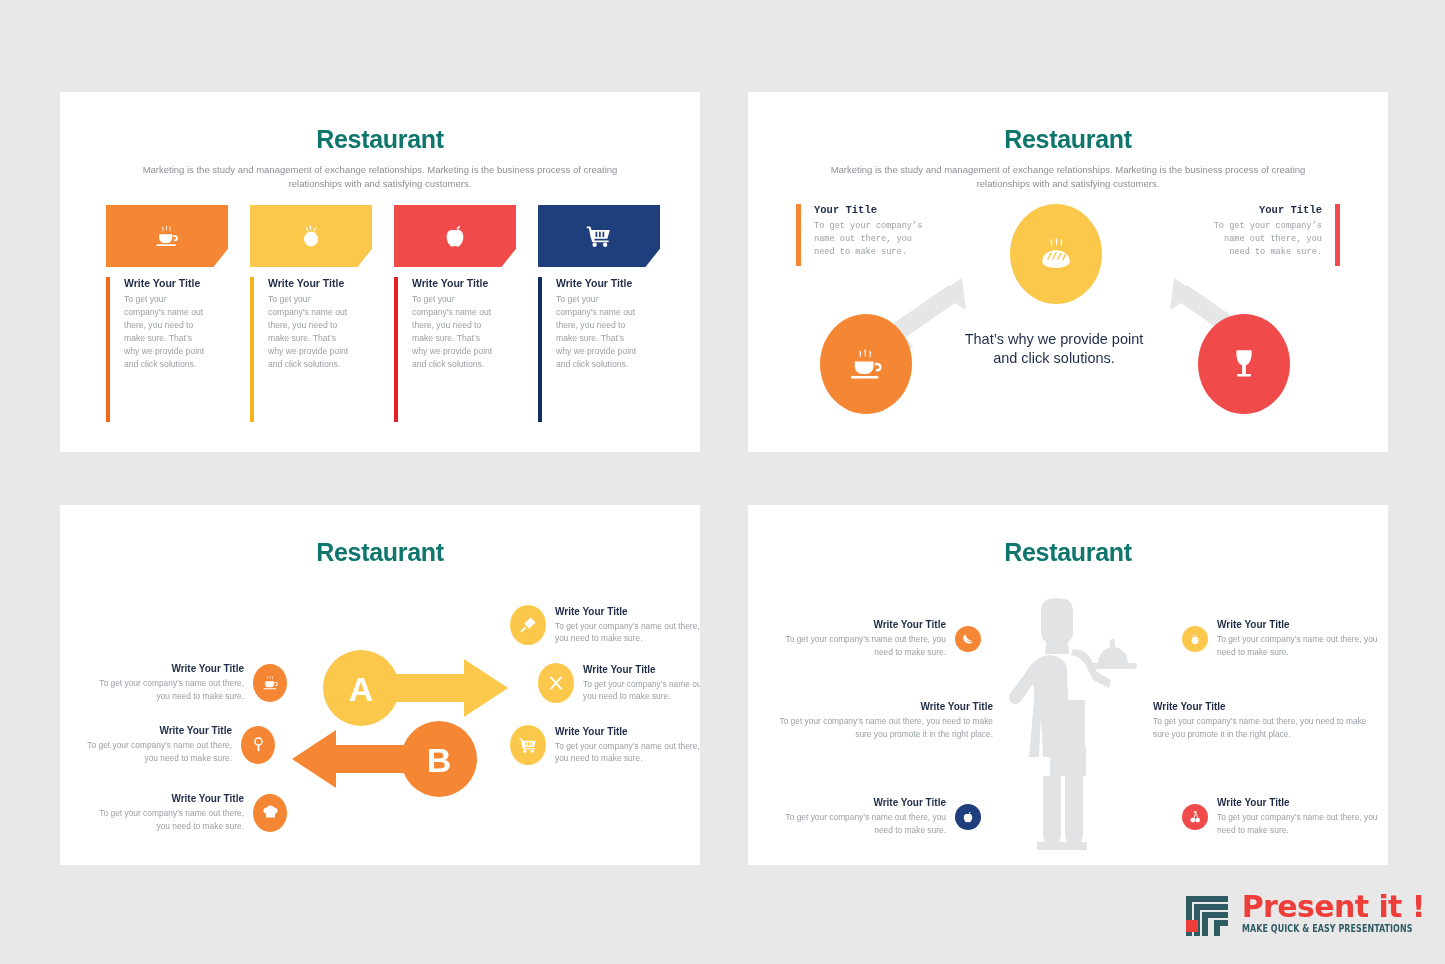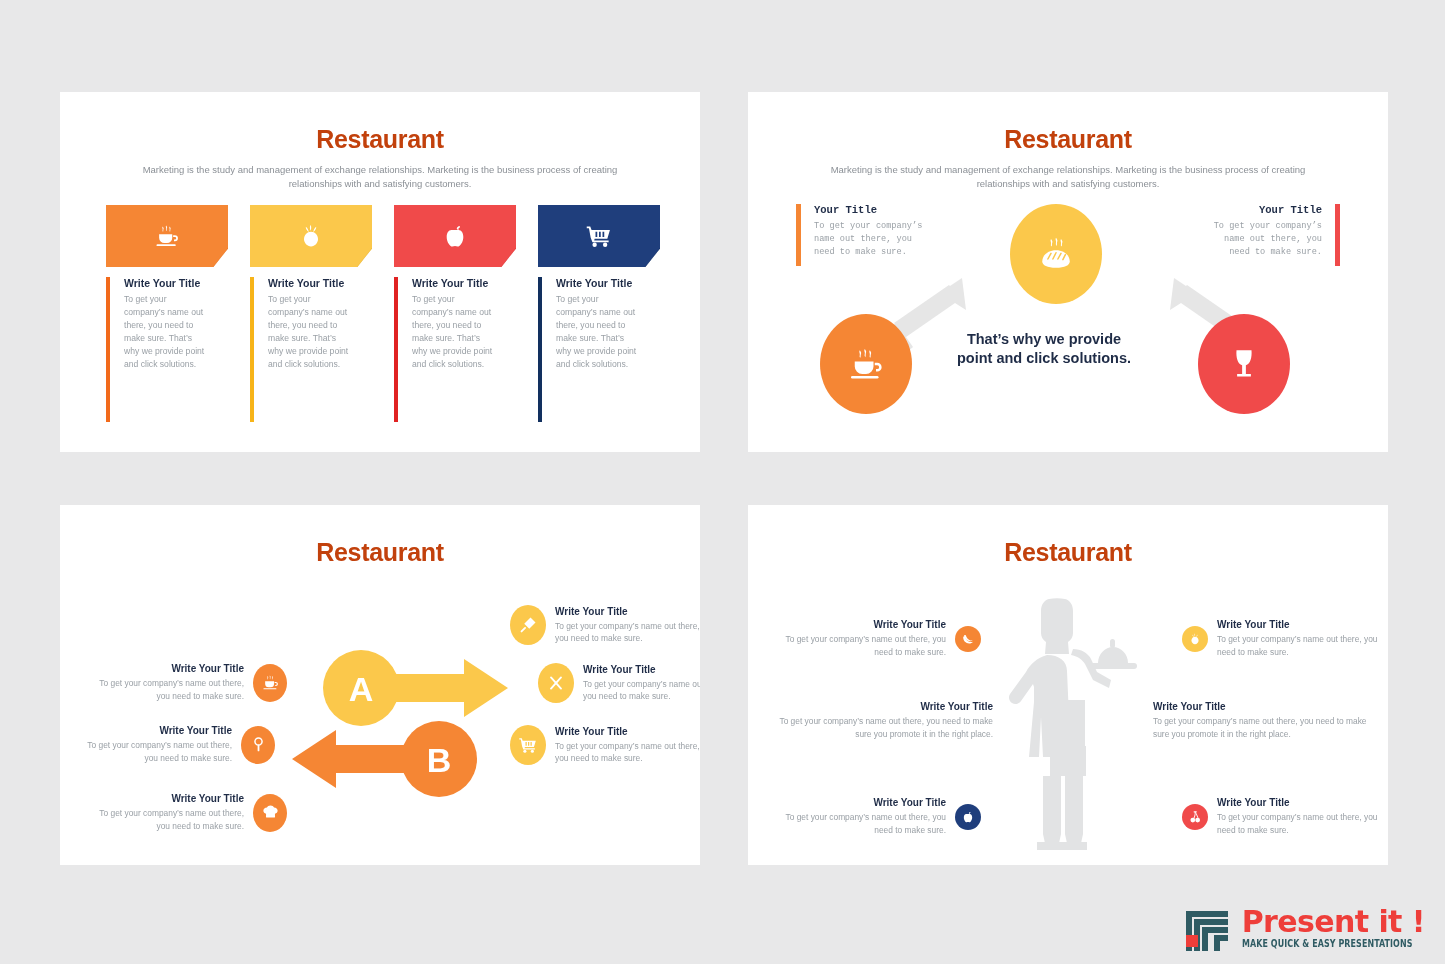--- a/index.html
+++ b/index.html
@@ -25,21 +25,21 @@
     background: #ffffff;
     overflow: hidden;
   }
   #slide-1 { left: 60px;  top: 92px;  width: 640px; height: 360px; }
   #slide-2 { left: 748px; top: 92px;  width: 640px; height: 360px; }
   #slide-3 { left: 60px;  top: 505px; width: 640px; height: 360px; }
   #slide-4 { left: 748px; top: 505px; width: 640px; height: 360px; }
 
   .slide-title {
     text-align: center;
-    color: #c2410c;
+    color: #0f766e;
     font-size: 25px;
     font-weight: bold;
     letter-spacing: -0.3px;
     margin-top: 33px;
   }
   .slide-sub {
     margin: 9px auto 12px;
     width: 500px;
     text-align: center;
     color: #8b9096;
@@ -130,26 +130,26 @@
   }
   .s2-circle svg { fill: #fff; }
   #s2-c-top    { left: 262px; top: 112px; width: 92px; height: 100px; }
   #s2-c-left   { left: 72px;  top: 222px; width: 92px; height: 100px; }
   #s2-c-right  { left: 450px; top: 222px; width: 92px; height: 100px; }
 
   .s2-arrows { position: absolute; left: 0; top: 100px; width: 640px; height: 230px; }
 
   .s2-center {
     position: absolute;
-    left: 206px; top: 238px;
+    left: 216px; top: 238px;
     width: 180px;
     text-align: center;
     color: #1f2c47;
     font-size: 14.5px;
-    font-weight: bold;
+    font-weight: normal;
     line-height: 19px;
   }
 
   
   .s3-item { position: absolute; display: flex; align-items: center; }
   .s3-ico {
     border-radius: 50%;
     flex: 0 0 auto;
     display: flex; align-items: center; justify-content: center;
   }
@@ -178,21 +178,21 @@
 
   .chef {
     position: absolute;
     left: 255px; top: 88px;
     width: 145px; height: 270px;
   }
 
   
   .logo {
     position: absolute;
-    right: 18px; bottom: 13px;
+    right: 18px; bottom: 28px;
     display: flex;
     align-items: center;
     gap: 12px;
   }
   .logo-mark { width: 46px; height: 46px; }
   .logo-text { line-height: 1; }
   .logo-main {
     color: #ee3e3a;
     font-size: 30px;
     font-weight: bold;

